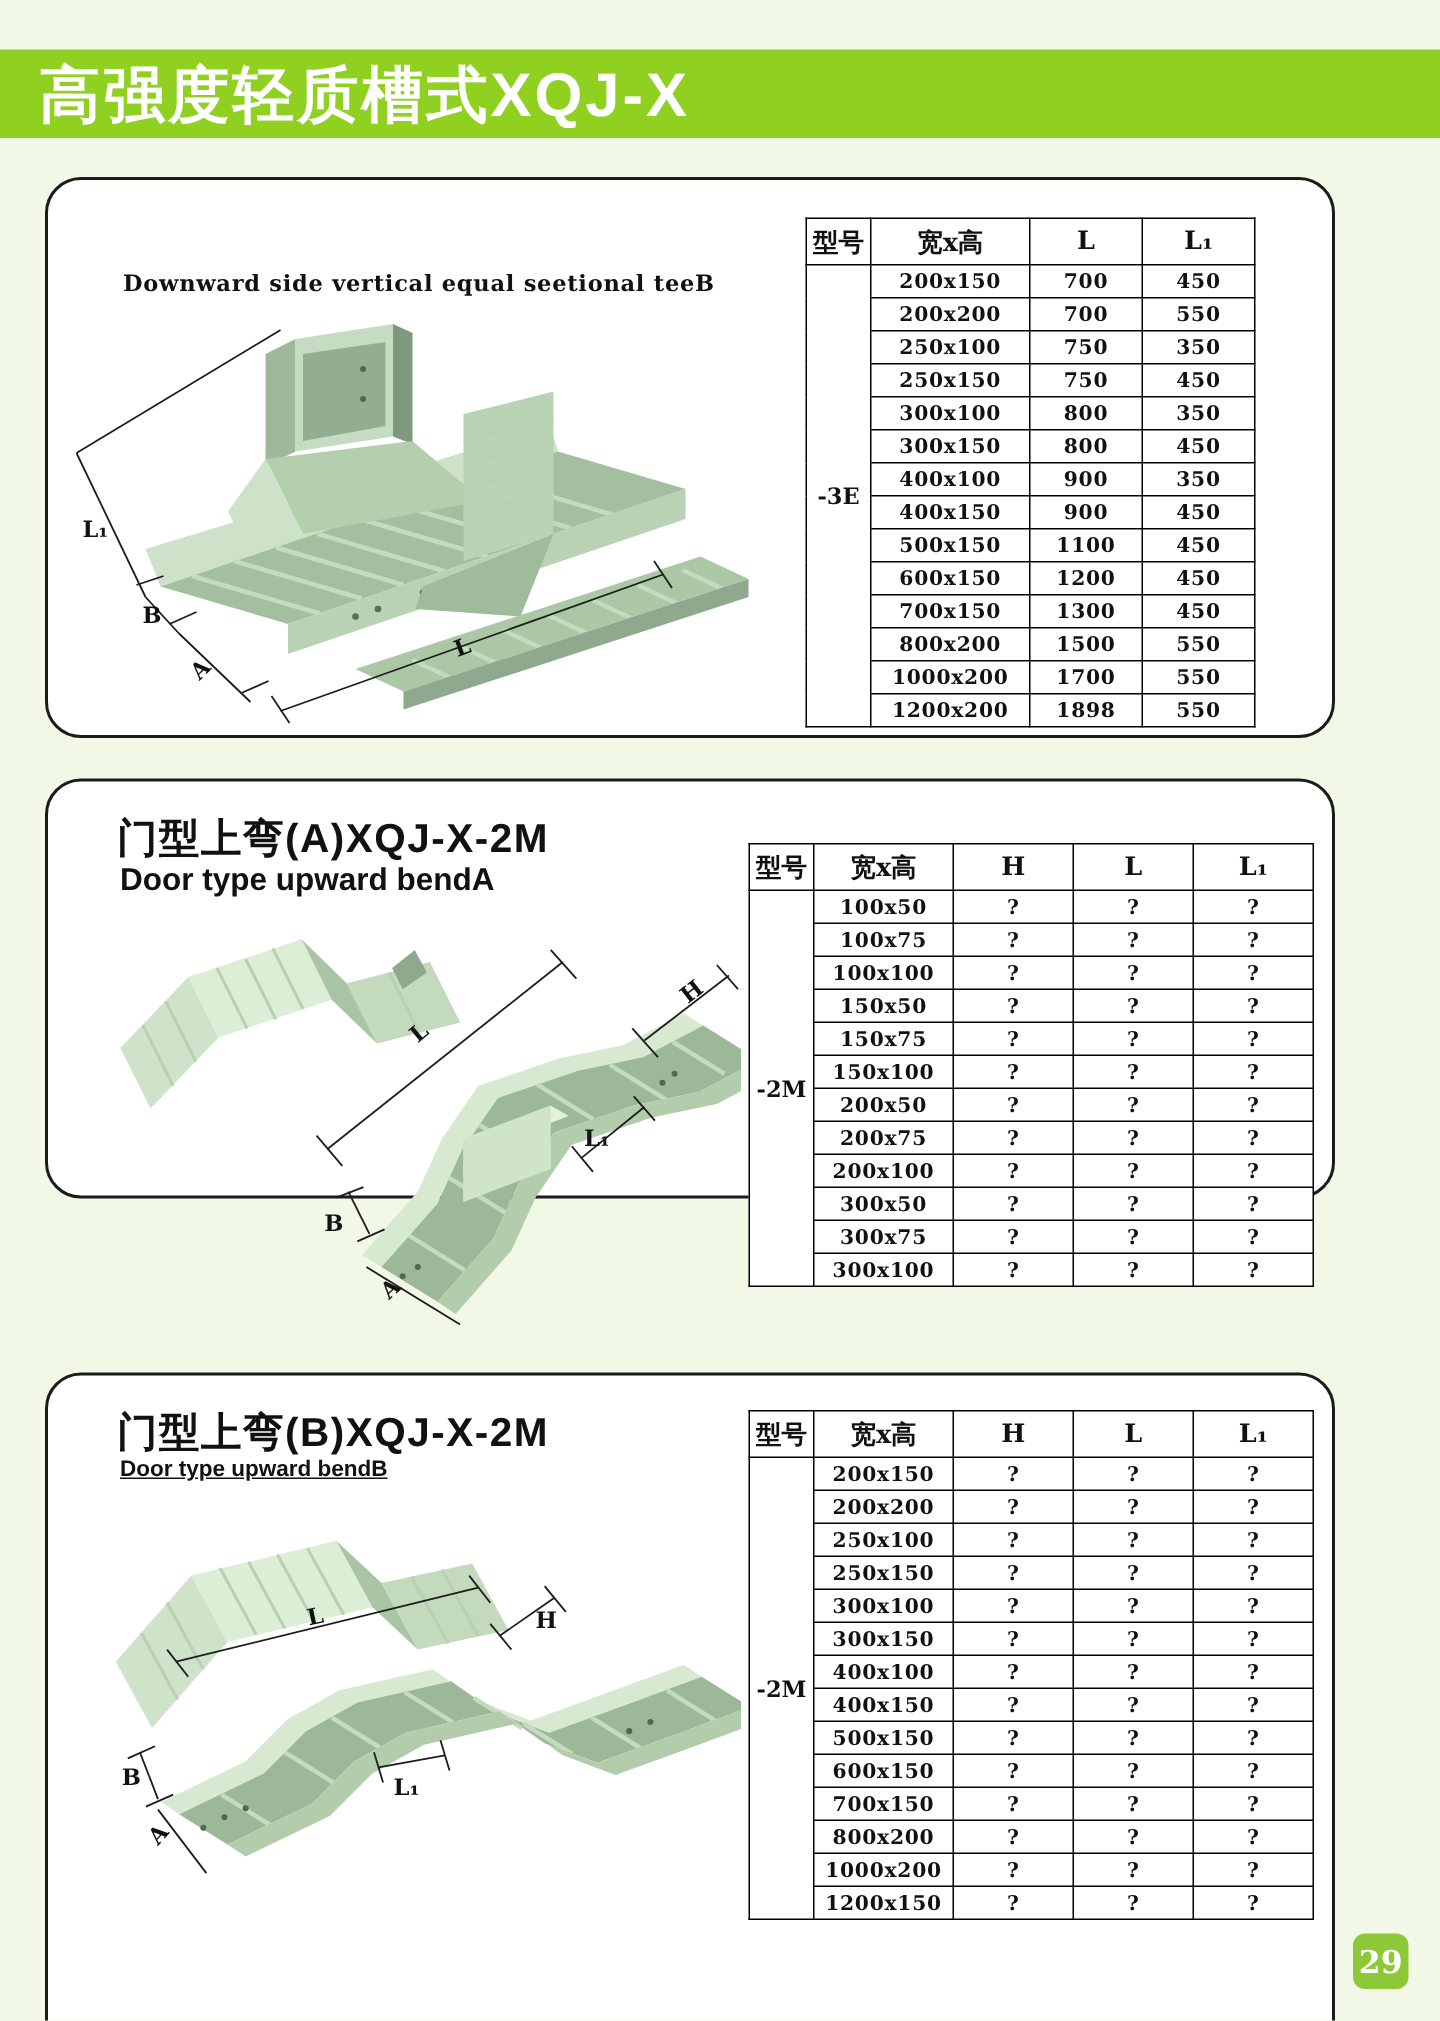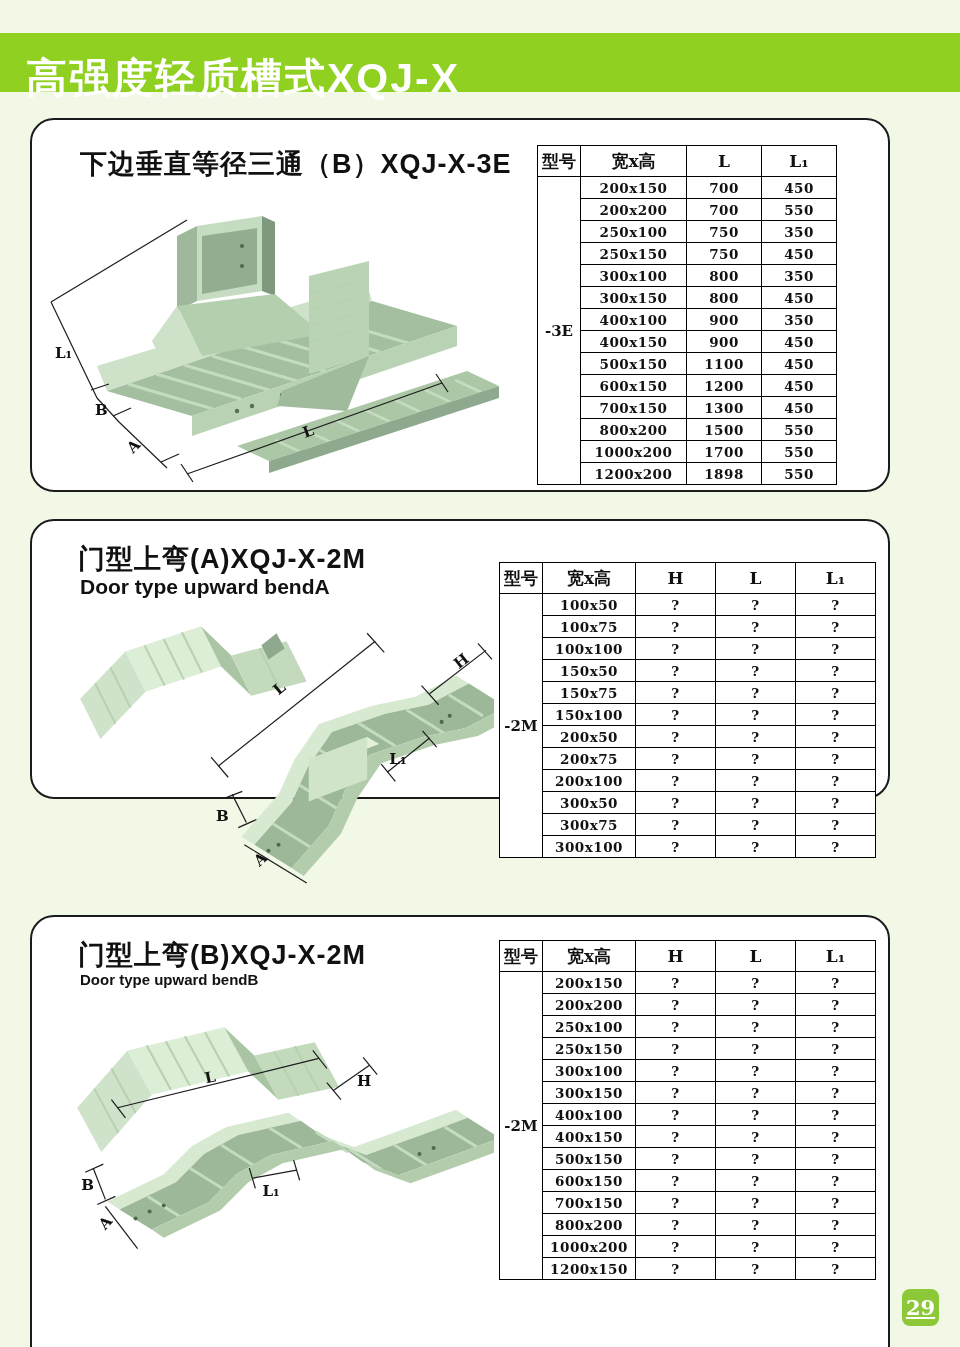--- a/index.html
+++ b/index.html
@@ -5,21 +5,21 @@
   html,body{margin:0;padding:0;}
   body{
     width:960px;height:1347px;position:relative;
     background:#f2f8e6;
     font-family:"Liberation Sans",sans-serif;
     overflow:hidden;
   }
   
   .banner{position:absolute;left:0;top:33px;width:960px;height:59px;background:#8fd021;}
   .banner h1{
-    margin:0;padding:20px 0 0 26px;
+    margin:0;padding:5px 0 0 26px;
     font-family:"Liberation Sans",sans-serif;font-weight:900;
     font-size:41px;line-height:50px;color:#ffffff;letter-spacing:2px;
   }
   
   .panel{
     position:absolute;left:30px;width:860px;background:#ffffff;
     border:2.5px solid #1b1b1b;border-radius:24px;box-sizing:border-box;
   }
   #p1{top:118px;height:374px;}
   #p2{top:519px;height:280px;}
@@ -27,21 +27,21 @@
   .panel h2{
     position:absolute;margin:0;font-weight:800;color:#111;
     font-family:"Liberation Sans",sans-serif;letter-spacing:1px;
   }
   .panel p.sub{position:absolute;margin:0;font-weight:700;color:#111;}
   #p1 h2{left:48px;top:26px;font-size:27px;}
   #p1 p.sub{left:50px;top:60px;font-size:15px;font-family:"DejaVu Serif",serif;letter-spacing:.5px;}
   #p2 h2{left:46px;top:20px;font-size:27px;}
   #p2 p.sub{left:48px;top:54px;font-size:21px;}
   #p3 h2{left:46px;top:20px;font-size:27px;}
-  #p3 p.sub{left:48px;top:54px;font-size:15px;}
+  #p3 p.sub{left:48px;top:54px;font-size:15px;text-decoration:underline;}
   
   svg.diagram{position:absolute;}
   #p1 svg.diagram{left:5px;top:86px;width:500px;height:280px;}
   #p2 svg.diagram{left:22px;top:72px;width:440px;height:292px;}
   #p3 svg.diagram{left:22px;top:78px;width:440px;height:292px;}
   .dim{stroke:#1d1d1d;stroke-width:1.2;fill:none;}
   .dimlbl{font-family:"DejaVu Serif",serif;font-weight:bold;font-size:15px;fill:#111;}
   .stripe-l{stroke:#c4dbbf;stroke-width:3;}
   .stripe-d{stroke:#b7d1b1;stroke-width:2;}
   
@@ -60,32 +60,32 @@
   .four th:nth-child(2){width:105px;}
   .four th:nth-child(3),.four th:nth-child(4){width:74px;}
   .five th:nth-child(1){width:42px;}
   .five th:nth-child(2){width:92px;}
   .five th:nth-child(3),.five th:nth-child(4),.five th:nth-child(5){width:79px;}
   
   .page-badge{
     position:absolute;left:902px;top:1289px;width:37px;height:37px;
     background:#8cc838;border-radius:8px;color:#fff;
     display:flex;align-items:center;justify-content:center;
-    font-family:"DejaVu Serif",serif;font-weight:bold;font-size:21px;text-decoration:underline;
+    font-family:"DejaVu Serif",serif;font-weight:bold;font-size:21px;
   }
 </style>
 </head>
 <body>
 
 <header class="banner">
   <h1>高强度轻质槽式XQJ-X</h1>
 </header>
 
 <section class="panel" id="p1">
-  <h2>下边垂直等径三通（B）XQJ-X-3E</h2>
+  <p class="sub">Downward side vertical equal seetional teeB</p>
 
   <svg class="diagram" viewBox="0 0 500 280">
 
     <g>
       <polygon points="60,160 330,78 335,95 70,185" fill="#cde2c8"></polygon>
 
       <polygon points="70,185 335,95 420,120 155,210" fill="#a3bfa0"></polygon>
       <line class="stripe-l" x1="91" y1="178" x2="176" y2="203"></line>
       <line class="stripe-l" x1="119" y1="168" x2="204" y2="193"></line>
       <line class="stripe-l" x1="147" y1="159" x2="232" y2="184"></line>

